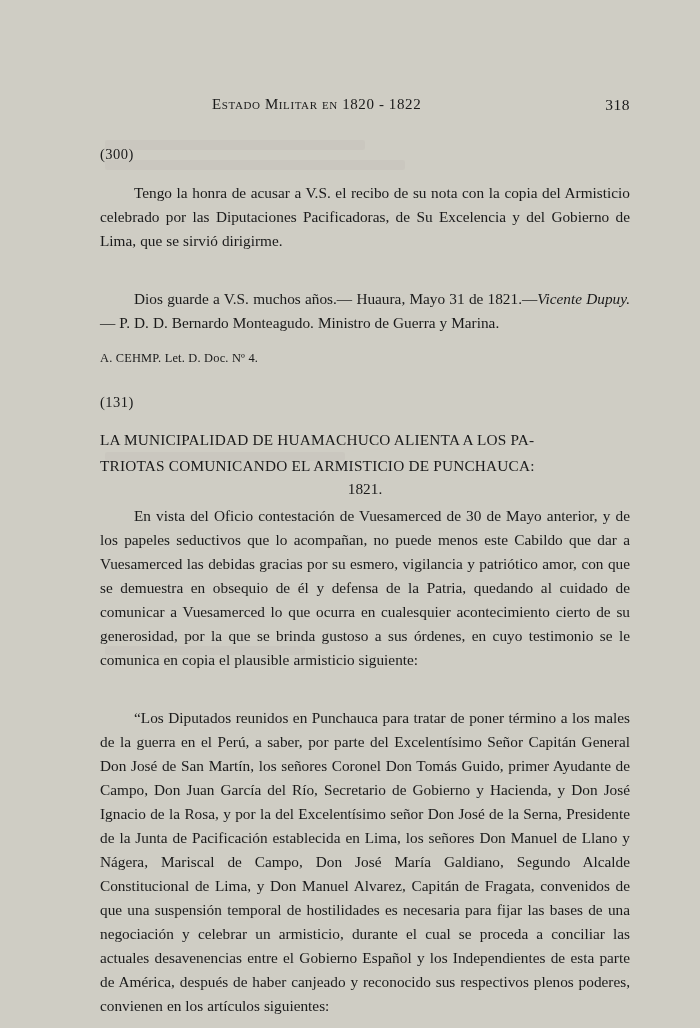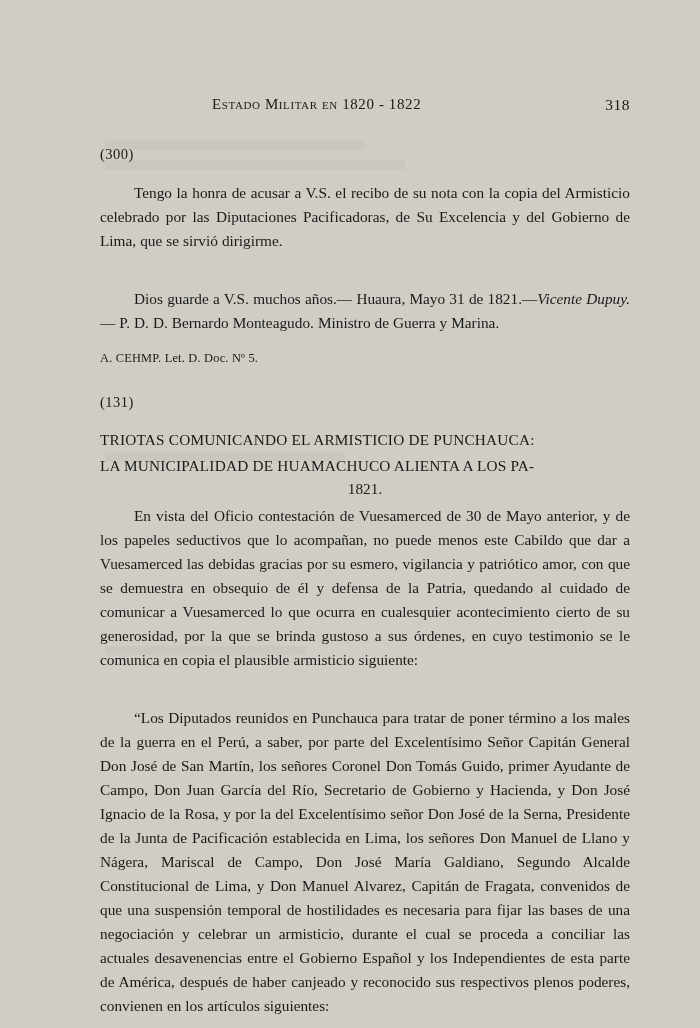--- a/index.html
+++ b/index.html
@@ -110,28 +110,28 @@
     </div>
 
     <div class="docnum">(300)</div>
 
     <p class="body">Tengo la honra de acusar a V.S. el recibo de su nota con la copia del Armisticio celebrado por las Diputaciones Pacificadoras, de Su Excelencia y del Gobierno de Lima, que se sirvió dirigirme.</p>
 
     <div class="spacer-md"></div>
 
     <p class="body"><span>Dios guarde a V.S. muchos años.— Huaura, Mayo 31 de 1821.—<i>Vicente Dupuy.</i>— P. D. D. Bernardo Monteagudo. Ministro de Guerra y Marina.</span></p>
 
-    <p class="sig">A. CEHMP. Let. D. Doc. Nº 5.</p>
+    <p class="sig">A. CEHMP. Let. D. Doc. Nº 4.</p>
 
     <div class="spacer-lg"></div>
 
     <div class="docnum">(131)</div>
 
+    <div class="heading">LA MUNICIPALIDAD DE HUAMACHUCO ALIENTA A LOS PA-</div>
     <div class="heading">TRIOTAS COMUNICANDO EL ARMISTICIO DE PUNCHAUCA:</div>
-    <div class="heading">LA MUNICIPALIDAD DE HUAMACHUCO ALIENTA A LOS PA-</div>
     <div class="heading-year">1821.</div>
 
     <p class="body">En vista del Oficio contestación de Vuesamerced de 30 de Mayo anterior, y de los papeles seductivos que lo acompañan, no puede menos este Cabildo que dar a Vuesamerced las debidas gracias por su esmero, vigilancia y patriótico amor, con que se demuestra en obsequio de él y defensa de la Patria, quedando al cuidado de comunicar a Vuesamerced lo que ocurra en cualesquier acontecimiento cierto de su generosidad, por la que se brinda gustoso a sus órdenes, en cuyo testimonio se le comunica en copia el plausible armisticio siguiente:</p>
 
     <div class="spacer-md"></div>
 
     <p class="body">“Los Diputados reunidos en Punchauca para tratar de poner término a los males de la guerra en el Perú, a saber, por parte del Excelentísimo Señor Capitán General Don José de San Martín, los señores Coronel Don Tomás Guido, primer Ayudante de Campo, Don Juan García del Río, Secretario de Gobierno y Hacienda, y Don José Ignacio de la Rosa, y por la del Excelentísimo señor Don José de la Serna, Presidente de la Junta de Pacificación establecida en Lima, los señores Don Manuel de Llano y Nágera, Mariscal de Campo, Don José María Galdiano, Segundo Alcalde Constitucional de Lima, y Don Manuel Alvarez, Capitán de Fragata, convenidos de que una suspensión temporal de hostilidades es necesaria para fijar las bases de una negociación y celebrar un armisticio, durante el cual se proceda a conciliar las actuales desavenencias entre el Gobierno Español y los Independientes de esta parte de América, después de haber canjeado y reconocido sus respectivos plenos poderes, convienen en los artículos siguientes:</p>
 
   </div>
 </div>

